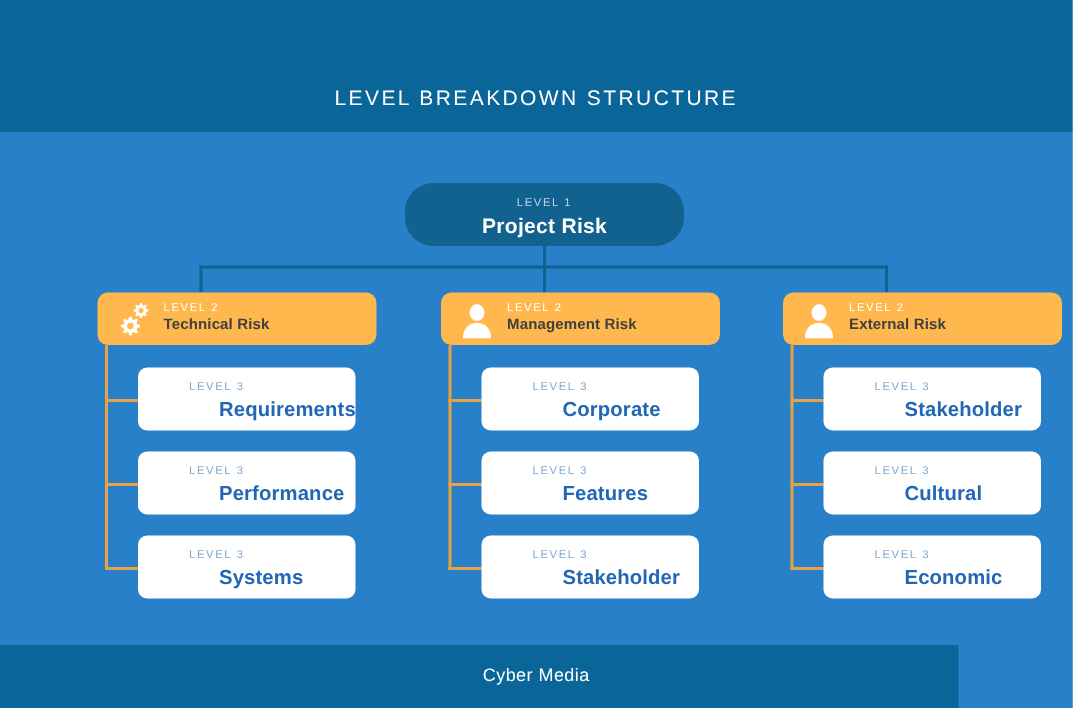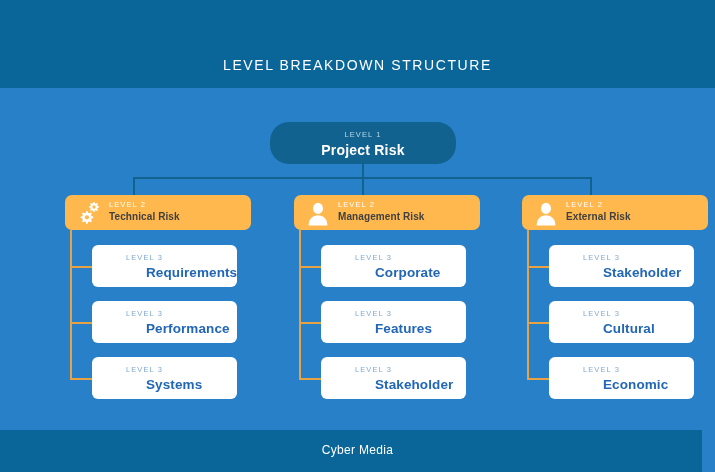--- a/index.html
+++ b/index.html
@@ -53,21 +53,21 @@
     color: #ffffff;
     letter-spacing: 1.6px;
     line-height: 16px;
   }
 
   
   .footer-strip {
     position: absolute;
     left: 0;
     bottom: 0;
-    width: 702px;
+    width: 639px;
     height: 42px;
     background: #0a6698;
   }
   .footer-text {
     position: absolute;
     left: 0;
     top: 13px;
     width: 715px;
     text-align: center;
     font-size: 12px;

